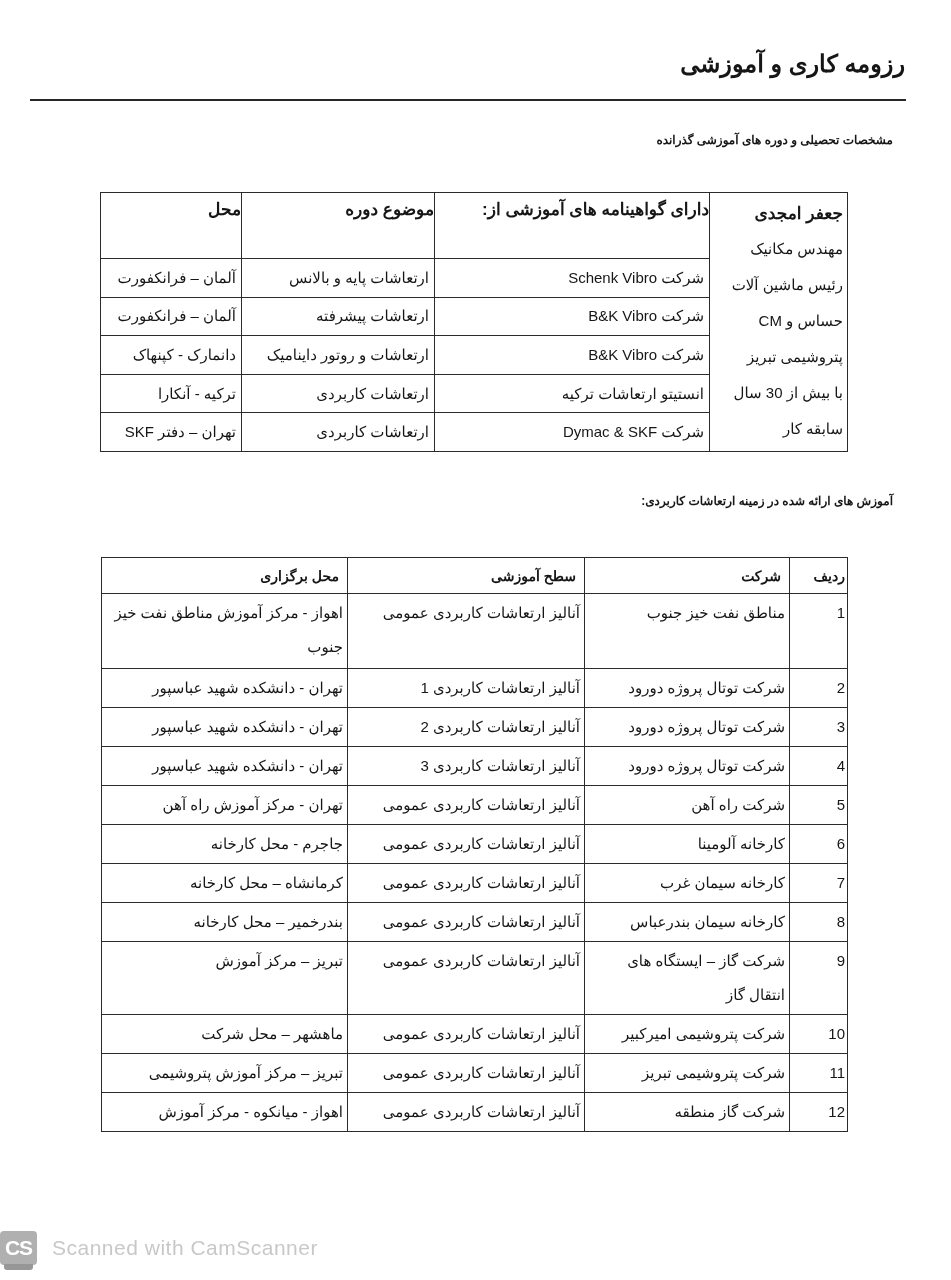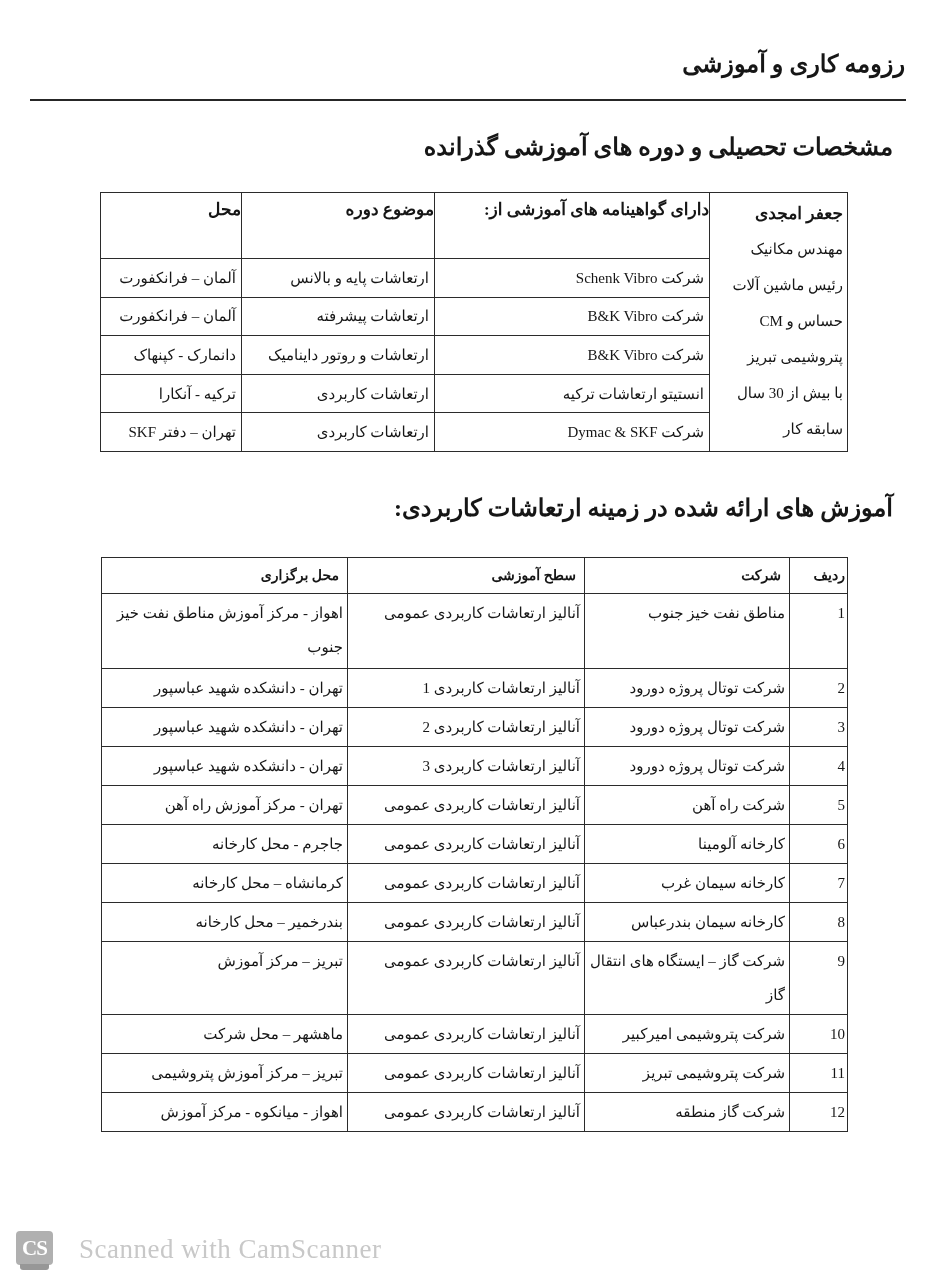--- a/index.html
+++ b/index.html
@@ -1,36 +1,36 @@
 <!DOCTYPE html>
 <html lang="fa"><head>
 <meta charset="utf-8">
 <style>
   html,body{margin:0;padding:0;background:#ffffff;}
   .page{
     position:relative;
     width:951px;height:1280px;
     background:#ffffff;
     overflow:hidden;
-    font-family:Liberation Serif, serif;
+    font-family:Liberation Sans, sans-serif;
     color:#161616;
     direction:rtl;
   }
   
   .doc-title{
     position:absolute;top:50px;right:46px;
     font-size:24px;font-weight:bold;
   }
   .title-rule{
     position:absolute;top:99px;left:30px;width:876px;height:2px;
     background:#262626;
   }
   .section-heading{
     position:absolute;right:58px;
-    font-size:24px;font-weight:bold;
+    font-size:12px;font-weight:bold;
     white-space:nowrap;
   }
   .heading-1{top:133px;}
   .heading-2{top:494px;}
 
   
   table{border-collapse:collapse;table-layout:fixed;}
   td,th{border:1.5px solid #2b2b2b;overflow:hidden;}
   th{font-weight:bold;}
 
@@ -59,39 +59,39 @@
   .table2 th{font-size:14px;text-align:right;vertical-align:middle;padding:2px 8px 2px 4px;height:31px;}
   .table2 td{
     text-align:right;vertical-align:top;
     padding:2px 4px 2px 4px;line-height:34px;
   }
   .table2 .c-num{text-align:right;padding:2px 2px;}
   .h75{height:75px;} .h70{height:70px;} .h38{height:38px;} .h37{height:37px;}
 
   
   .watermark{
-    position:absolute;left:16px;top:1231px;
+    position:absolute;left:0;top:1231px;
     direction:ltr;
-    display:flex;align-items:flex-end;gap:26px;
+    display:flex;align-items:center;gap:15px;
     user-select:none;
   }
   .cs-box{
     position:relative;
     width:37px;height:34px;
     background:#b0b0b0;border-radius:4px;
     color:#ffffff;font-weight:bold;font-size:21px;
     display:flex;align-items:center;justify-content:center;
     letter-spacing:-1px;
   }
   .cs-box::after{
     content:"";position:absolute;bottom:-5px;left:4px;right:4px;height:6px;
     background:#979797;border-radius:0 0 3px 3px;
   }
   .wm-label{
-    font-size:27px;color:#c8c8c8;letter-spacing:0.5px;
+    font-size:21px;color:#c8c8c8;letter-spacing:0.5px;
     white-space:nowrap;
   }
 </style>
 </head>
 <body>
 
 <div class="page">
 
   <div class="doc-title">رزومه کاری و آموزشی</div>
   <div class="title-rule"></div>

